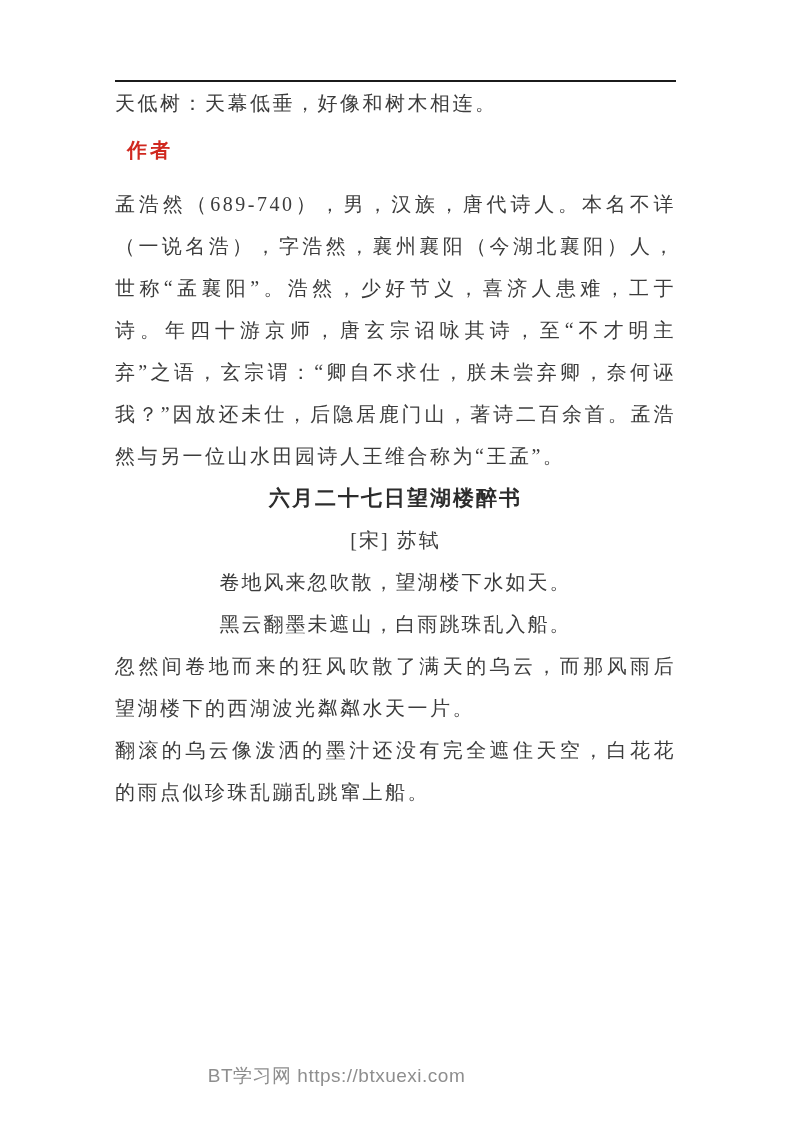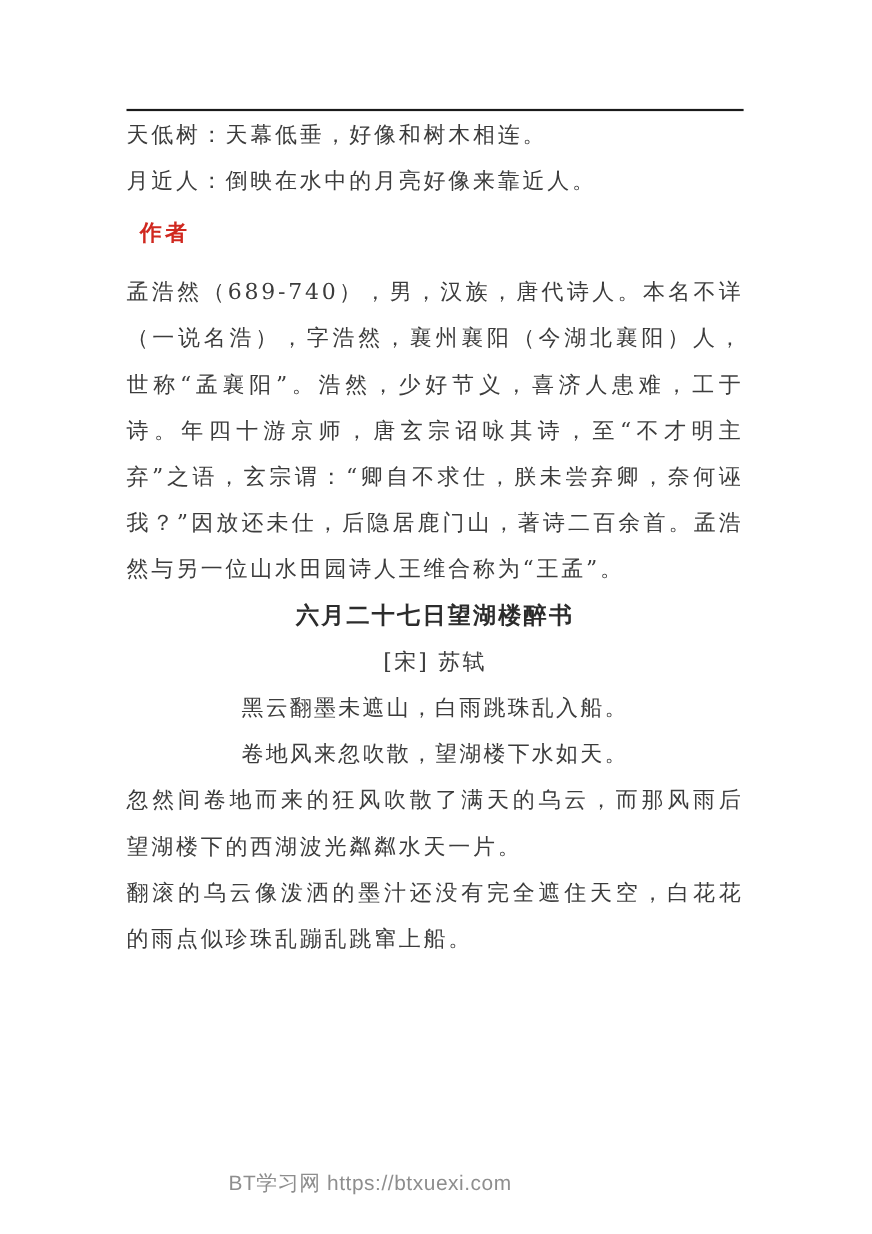--- a/index.html
+++ b/index.html
@@ -11,22 +11,23 @@
     position: relative;
     width: 793px;
     height: 1122px;
     overflow: hidden;
     font-family: "DejaVu Serif", "Liberation Serif", serif;
     color: var(--text-color, #3c3c3c);
   }
   .content {
     position: absolute;
     left: 115px;
-    top: 99px;
+    top: 80px;
     width: 561px;
+    font-family: Liberation Serif, serif;
   }
   .rule {
     border: none;
     border-top: 2px solid #1b1b1b;
     margin: 0;
   }
   p.body {
     font-size: 20px;
     line-height: 42px;
     letter-spacing: 2.5px;
@@ -78,31 +79,30 @@
   }
 </style>
 </head>
 <body>
 
 <div class="content">
   <hr class="rule">
 
   <p class="body first-note">天低树：天幕低垂，好像和树木相连。</p>
 
-  <p class="body">月近人：倒映在水中的月亮好像来靠近人。</p>
 
   <h3 class="red-heading author-heading">作者</h3>
 
   <p class="body justify">孟浩然（689-740），男，汉族，唐代诗人。本名不详（一说名浩），字浩然，襄州襄阳（今湖北襄阳）人，世称“孟襄阳”。浩然，少好节义，喜济人患难，工于诗。年四十游京师，唐玄宗诏咏其诗，至“不才明主弃”之语，玄宗谓：“卿自不求仕，朕未尝弃卿，奈何诬我？”因放还未仕，后隐居鹿门山，著诗二百余首。孟浩然与另一位山水田园诗人王维合称为“王孟”。</p>
 
   <div class="poem">
     <h2 class="poem-title">六月二十七日望湖楼醉书</h2>
     <p>[宋] 苏轼</p>
+    <p>卷地风来忽吹散，望湖楼下水如天。</p>
     <p>黑云翻墨未遮山，白雨跳珠乱入船。</p>
-    <p>卷地风来忽吹散，望湖楼下水如天。</p>
   </div>
 
 
   <p class="body justify">忽然间卷地而来的狂风吹散了满天的乌云，而那风雨后望湖楼下的西湖波光粼粼水天一片。</p>
 
   <p class="body justify">翻滚的乌云像泼洒的墨汁还没有完全遮住天空，白花花的雨点似珍珠乱蹦乱跳窜上船。</p>
 
 
 </div>
 

